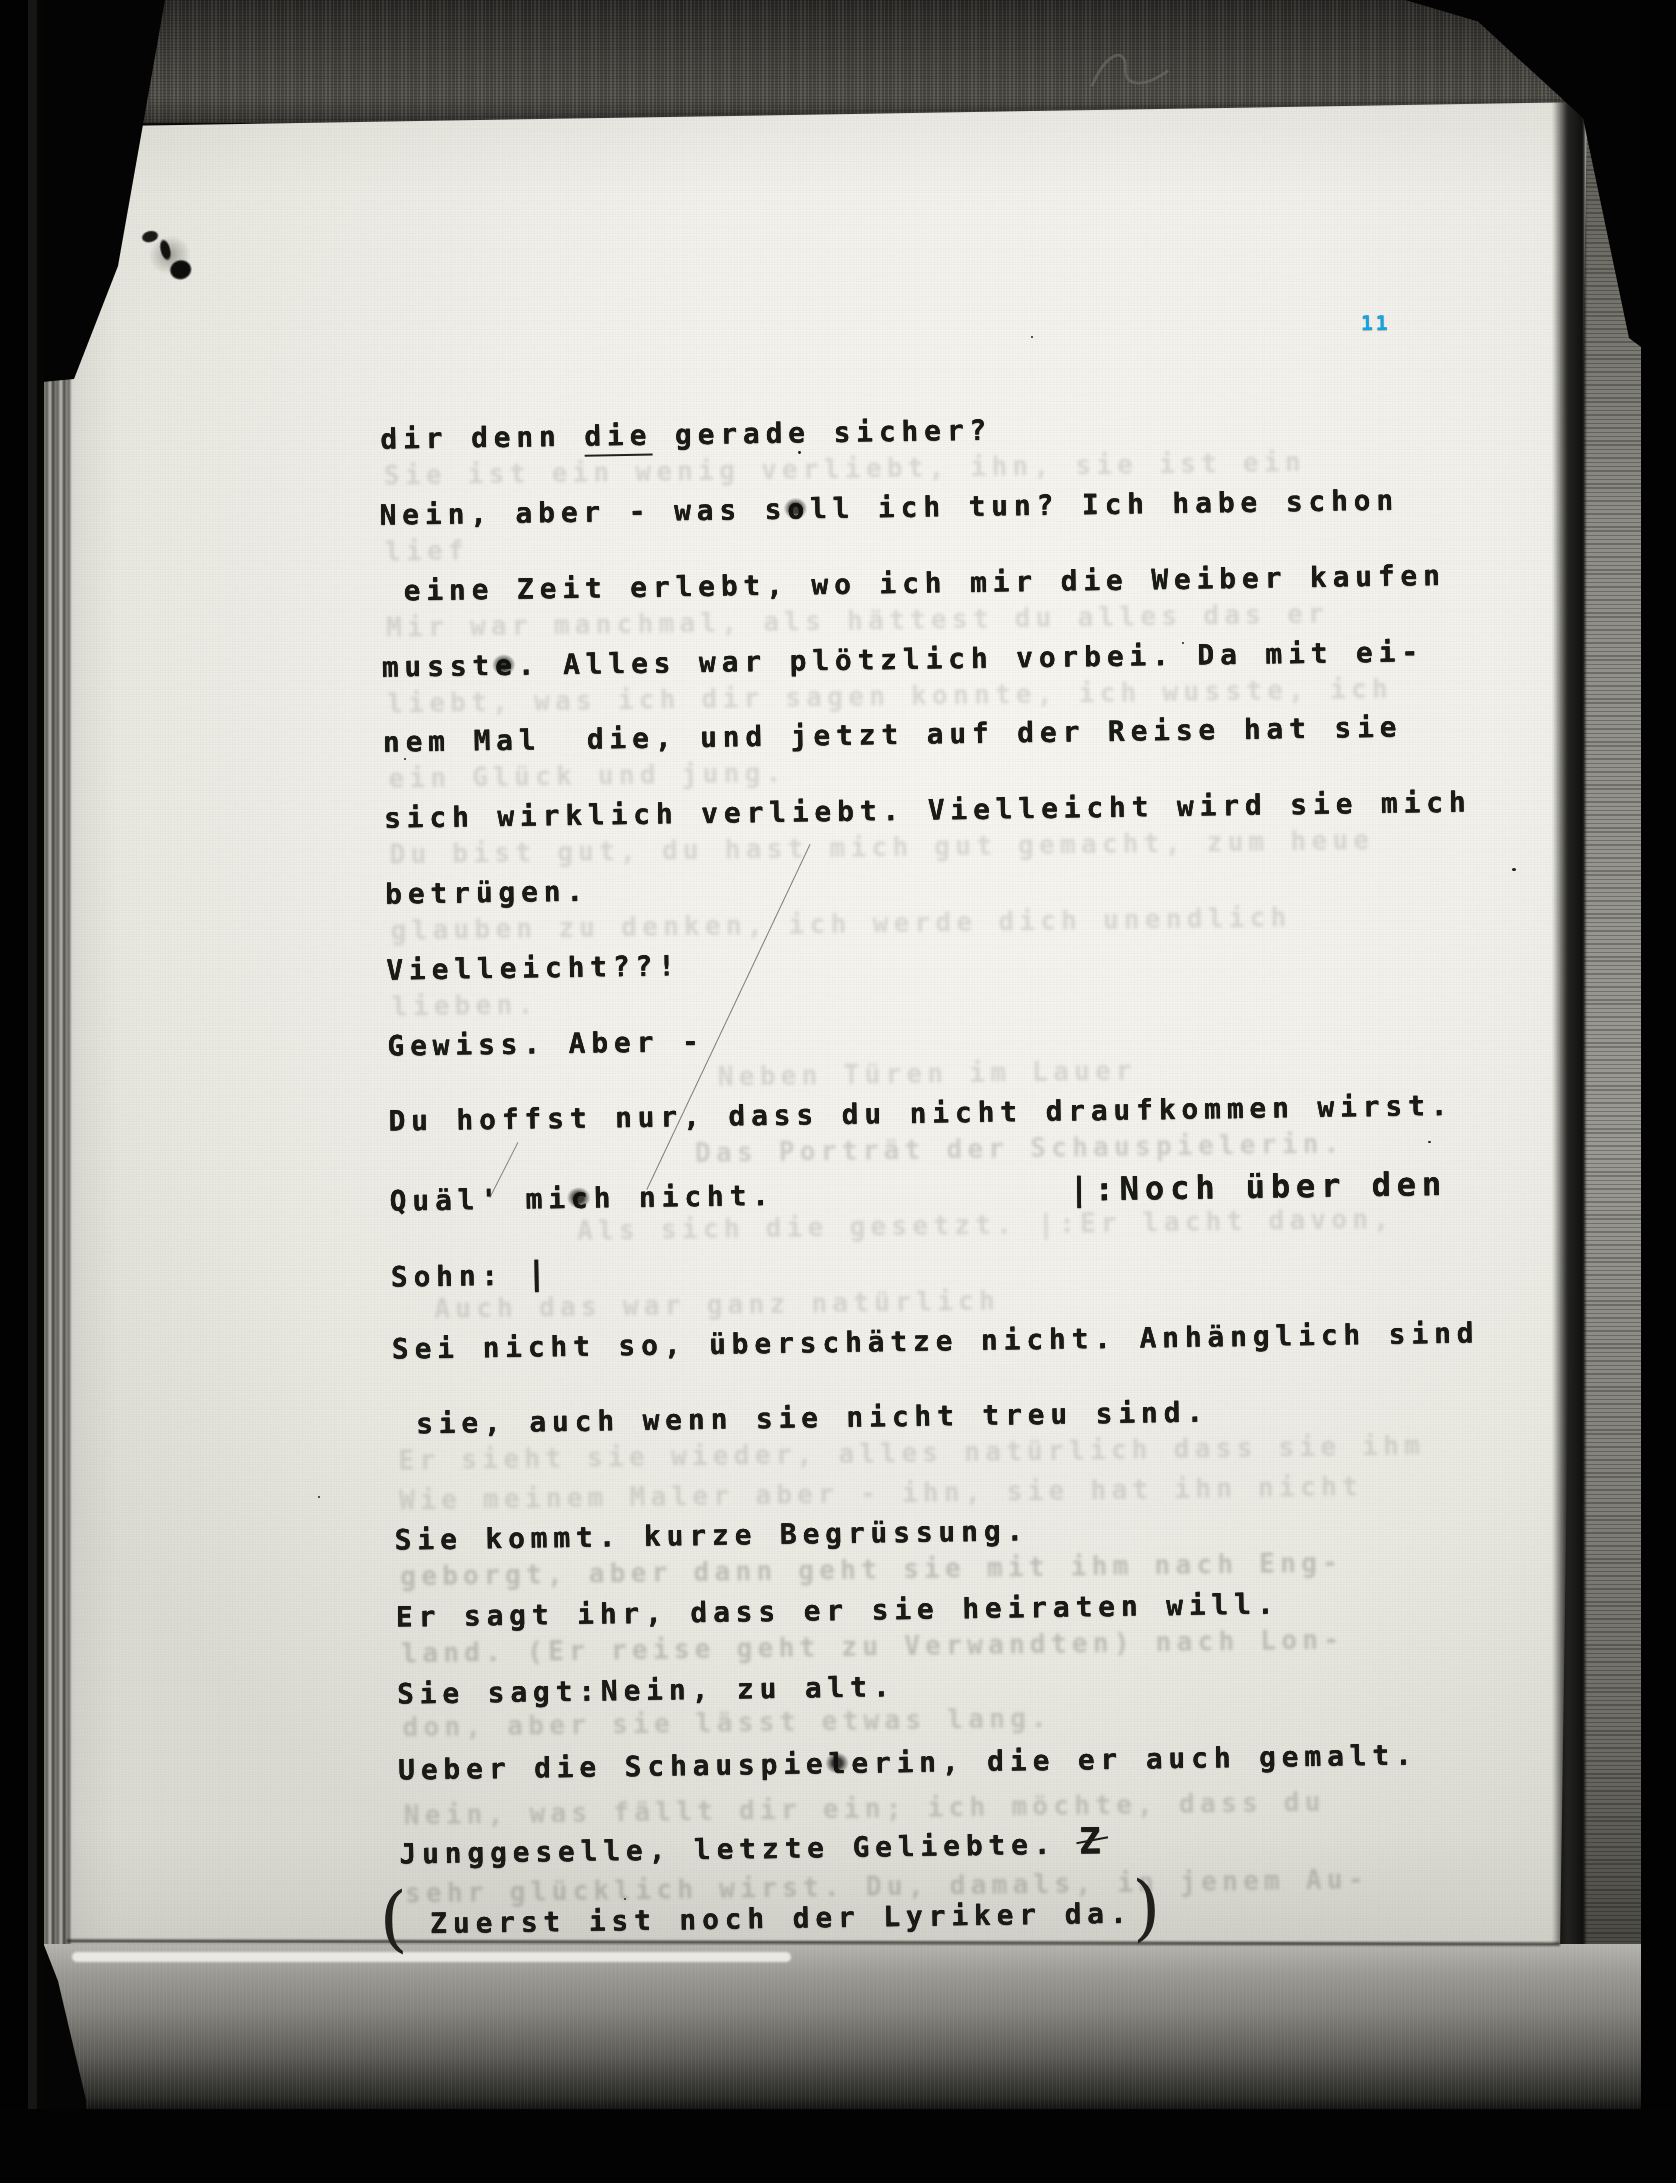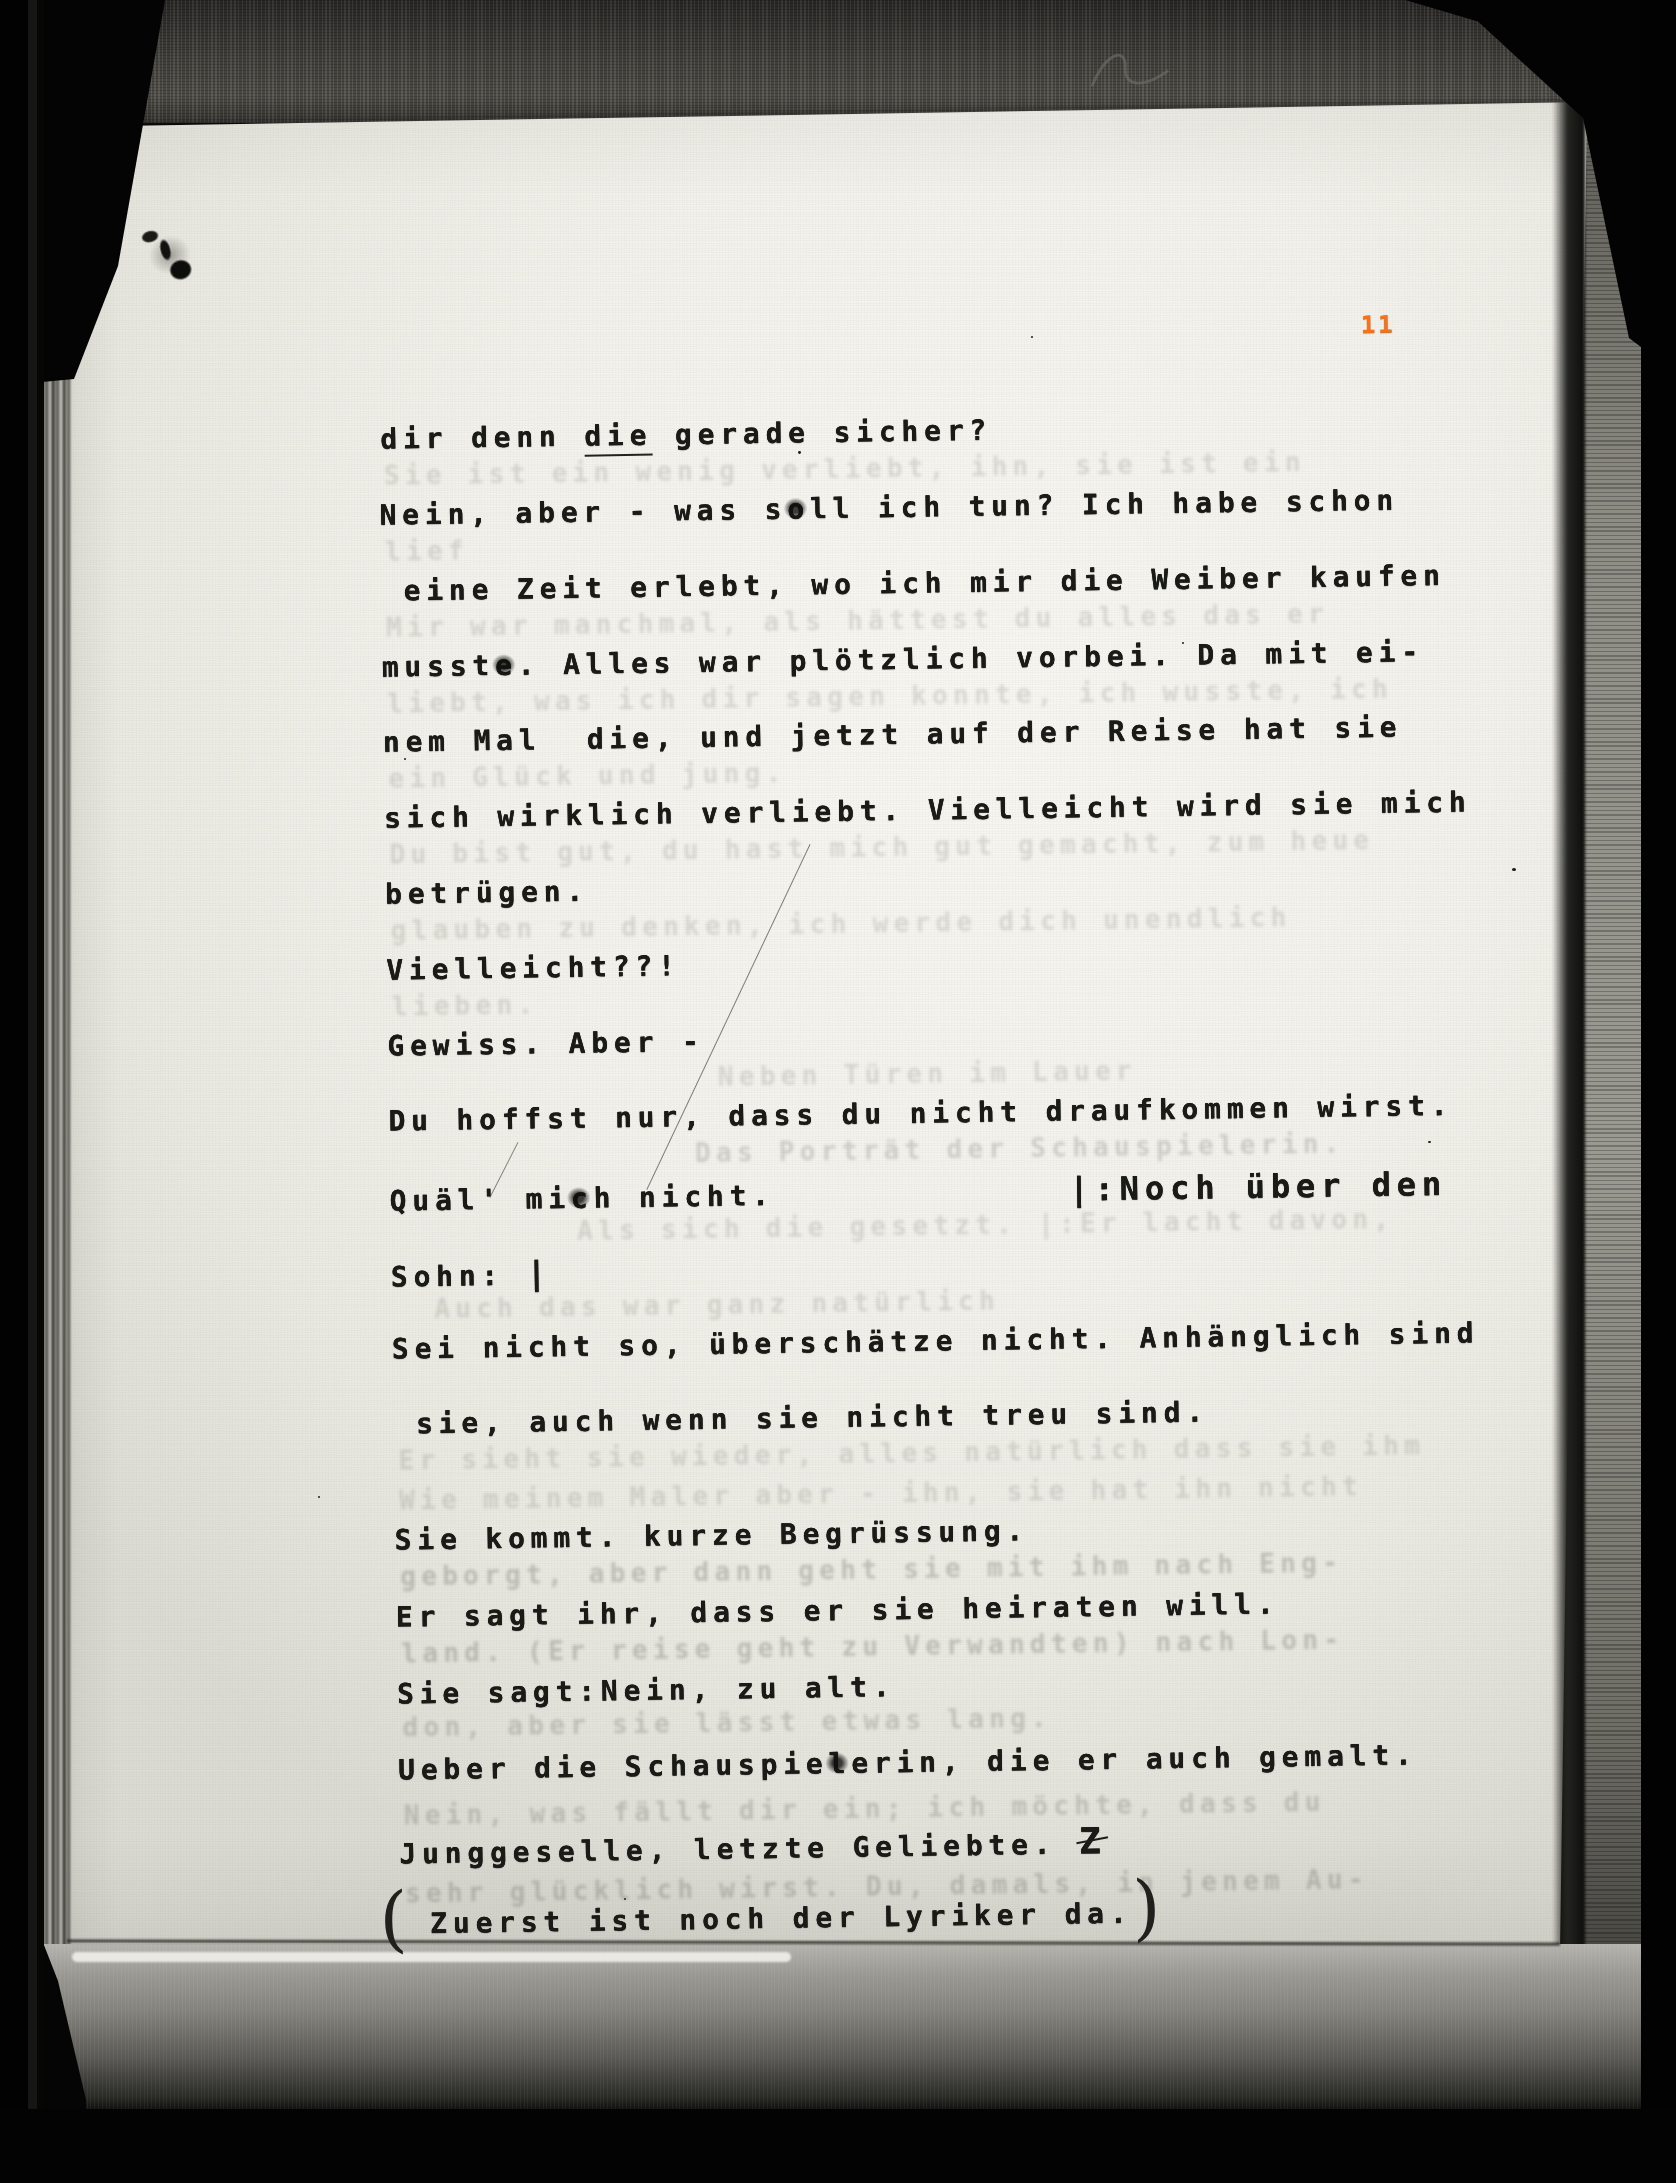--- a/index.html
+++ b/index.html
@@ -67,22 +67,22 @@
   .scratch2{position:absolute;left:490px;top:1197px;width:62px;height:1.4px;
     background:rgba(45,45,40,.55);transform:rotate(-63deg);transform-origin:left center;filter:blur(0.2px);}
   .speck{position:absolute;background:#1e1e1b;border-radius:50%;}
   .fabric-mark{position:absolute;left:1086px;top:41px;opacity:.65;}
 
   
   .text-rotor{position:absolute;left:0;top:0;width:100%;height:100%;
     transform:rotate(-0.85deg);transform-origin:767px 1151px;}
   .tline{position:absolute;white-space:pre;font-weight:700;font-size:28px;letter-spacing:5.8px;
     color:#1a1a17;text-shadow:0 0.5px 1px rgba(30,30,28,.55),0 0 0.5px rgba(0,0,0,.9);}
-  .pagenum{position:absolute;left:1373px;top:320px;font-size:24px;font-weight:700;
-    letter-spacing:2.9px;color:#f97316;text-shadow:0 0.5px 1px rgba(30,30,28,.6);}
+  .pagenum{position:absolute;left:1373px;top:320px;font-size:20px;font-weight:700;
+    letter-spacing:2.9px;color:#0ea5e9;text-shadow:0 0.5px 1px rgba(30,30,28,.6);}
   .u{border-bottom:2.9px solid #22221f;padding-bottom:1.9px;}
   .bar{font-size:1.15em;}
   .blot{position:relative;}
   .blot::after{content:"";position:absolute;left:-3.8px;top:4.8px;width:24px;height:22px;border-radius:50%;
     background:radial-gradient(ellipse at center,rgba(14,14,12,.8) 28%,rgba(14,14,12,0) 70%);}
   .paren{font-family:"DejaVu Serif",serif;font-size:72px;font-weight:400;letter-spacing:0;
     line-height:0;vertical-align:-9.6px;text-shadow:none;color:#20201d;}
   .z{font-size:36px;position:relative;}
   .z::after{content:"";position:absolute;left:-2.9px;top:46%;width:115%;height:2.4px;background:#1c1c19;
     transform:rotate(-10deg);}

